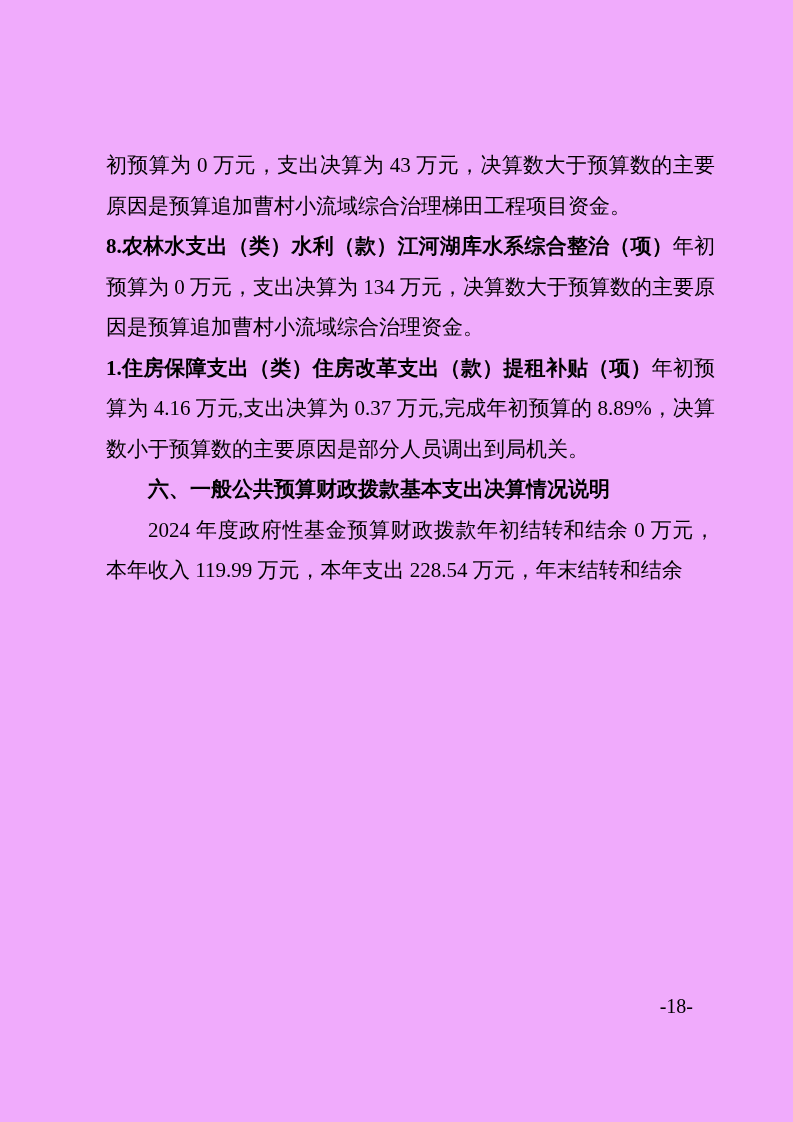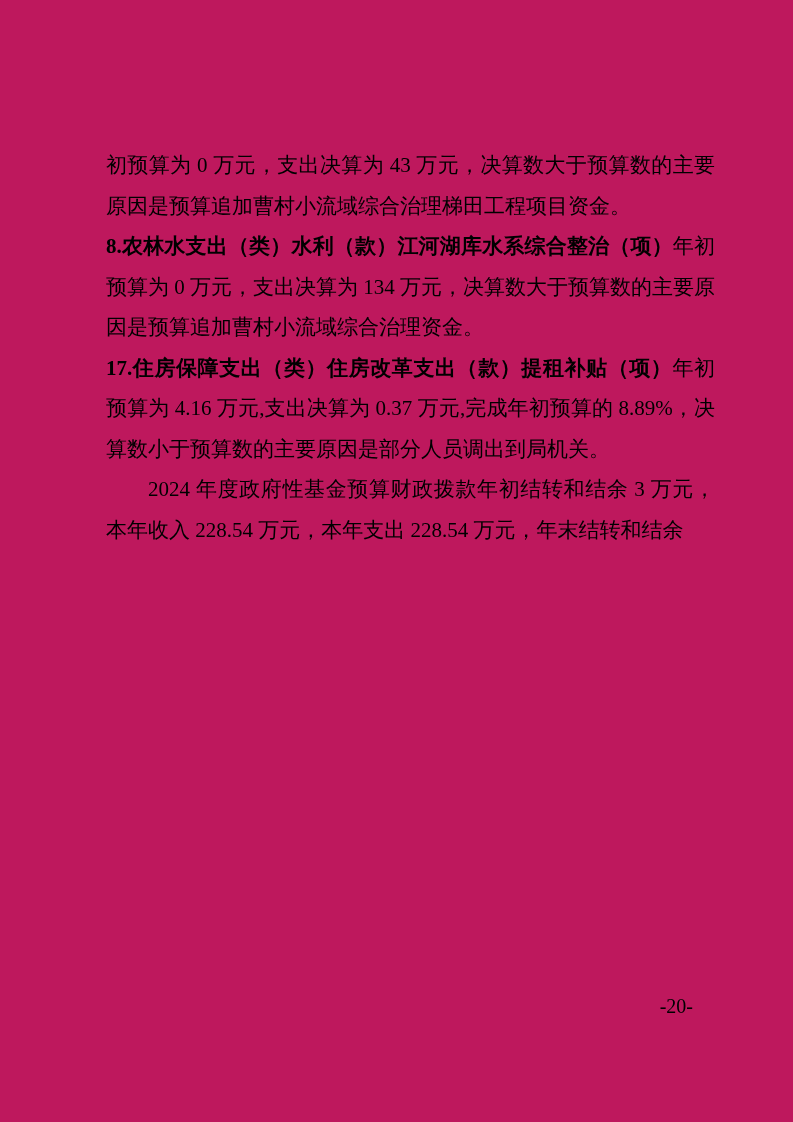--- a/index.html
+++ b/index.html
@@ -11,21 +11,21 @@
     width: 793px;
     height: 1122px;
     position: relative;
     overflow: hidden;
     font-family: "Liberation Serif", "DejaVu Serif", serif;
     color: #000000;
   }
   .page {
     position: absolute;
     inset: 0;
-    background: #be185d;
+    background: #f0abfc;
   }
   .doc-body {
     position: absolute;
     left: 106px;
     top: 145px;
     width: 609px;
   }
   .para {
     margin: 0;
     font-size: 21px;
@@ -59,17 +59,18 @@
     color: #000000;
   }
 </style>
 </head>
 <body>
 
 <div class="page">
   <div class="doc-body" id="doc-body">
       <p class="para"><span class="seg">初预算为 0 万元，支出决算为 43 万元，决算数大于预算数的主要原因是预算追加曹村小流域综合治理梯田工程项目资金。</span></p>
       <p class="para"><span class="seg bold">8.农林水支出（类）水利（款）江河湖库水系综合整治（项）</span><span class="seg">年初预算为 0 万元，支出决算为 134 万元，决算数大于预算数的主要原因是预算追加曹村小流域综合治理资金。</span></p>
-      <p class="para"><span class="seg bold">17.住房保障支出（类）住房改革支出（款）提租补贴（项）</span><span class="seg">年初预算为 4.16 万元,支出决算为 0.37 万元,完成年初预算的 8.89%，决算数小于预算数的主要原因是部分人员调出到局机关。</span></p>
-      <p class="para indent"><span class="seg">2024 年度政府性基金预算财政拨款年初结转和结余 3 万元，本年收入 228.54 万元，本年支出 228.54 万元，年末结转和结余</span></p>
+      <p class="para"><span class="seg bold">1.住房保障支出（类）住房改革支出（款）提租补贴（项）</span><span class="seg">年初预算为 4.16 万元,支出决算为 0.37 万元,完成年初预算的 8.89%，决算数小于预算数的主要原因是部分人员调出到局机关。</span></p>
+      <h2 class="heading"><span class="seg bold">六、一般公共预算财政拨款基本支出决算情况说明</span></h2>
+      <p class="para indent"><span class="seg">2024 年度政府性基金预算财政拨款年初结转和结余 0 万元，本年收入 119.99 万元，本年支出 228.54 万元，年末结转和结余</span></p>
     </div>
-  <div class="page-footer">-20-</div>
+  <div class="page-footer">-18-</div>
 </div>
 
 </body></html>

